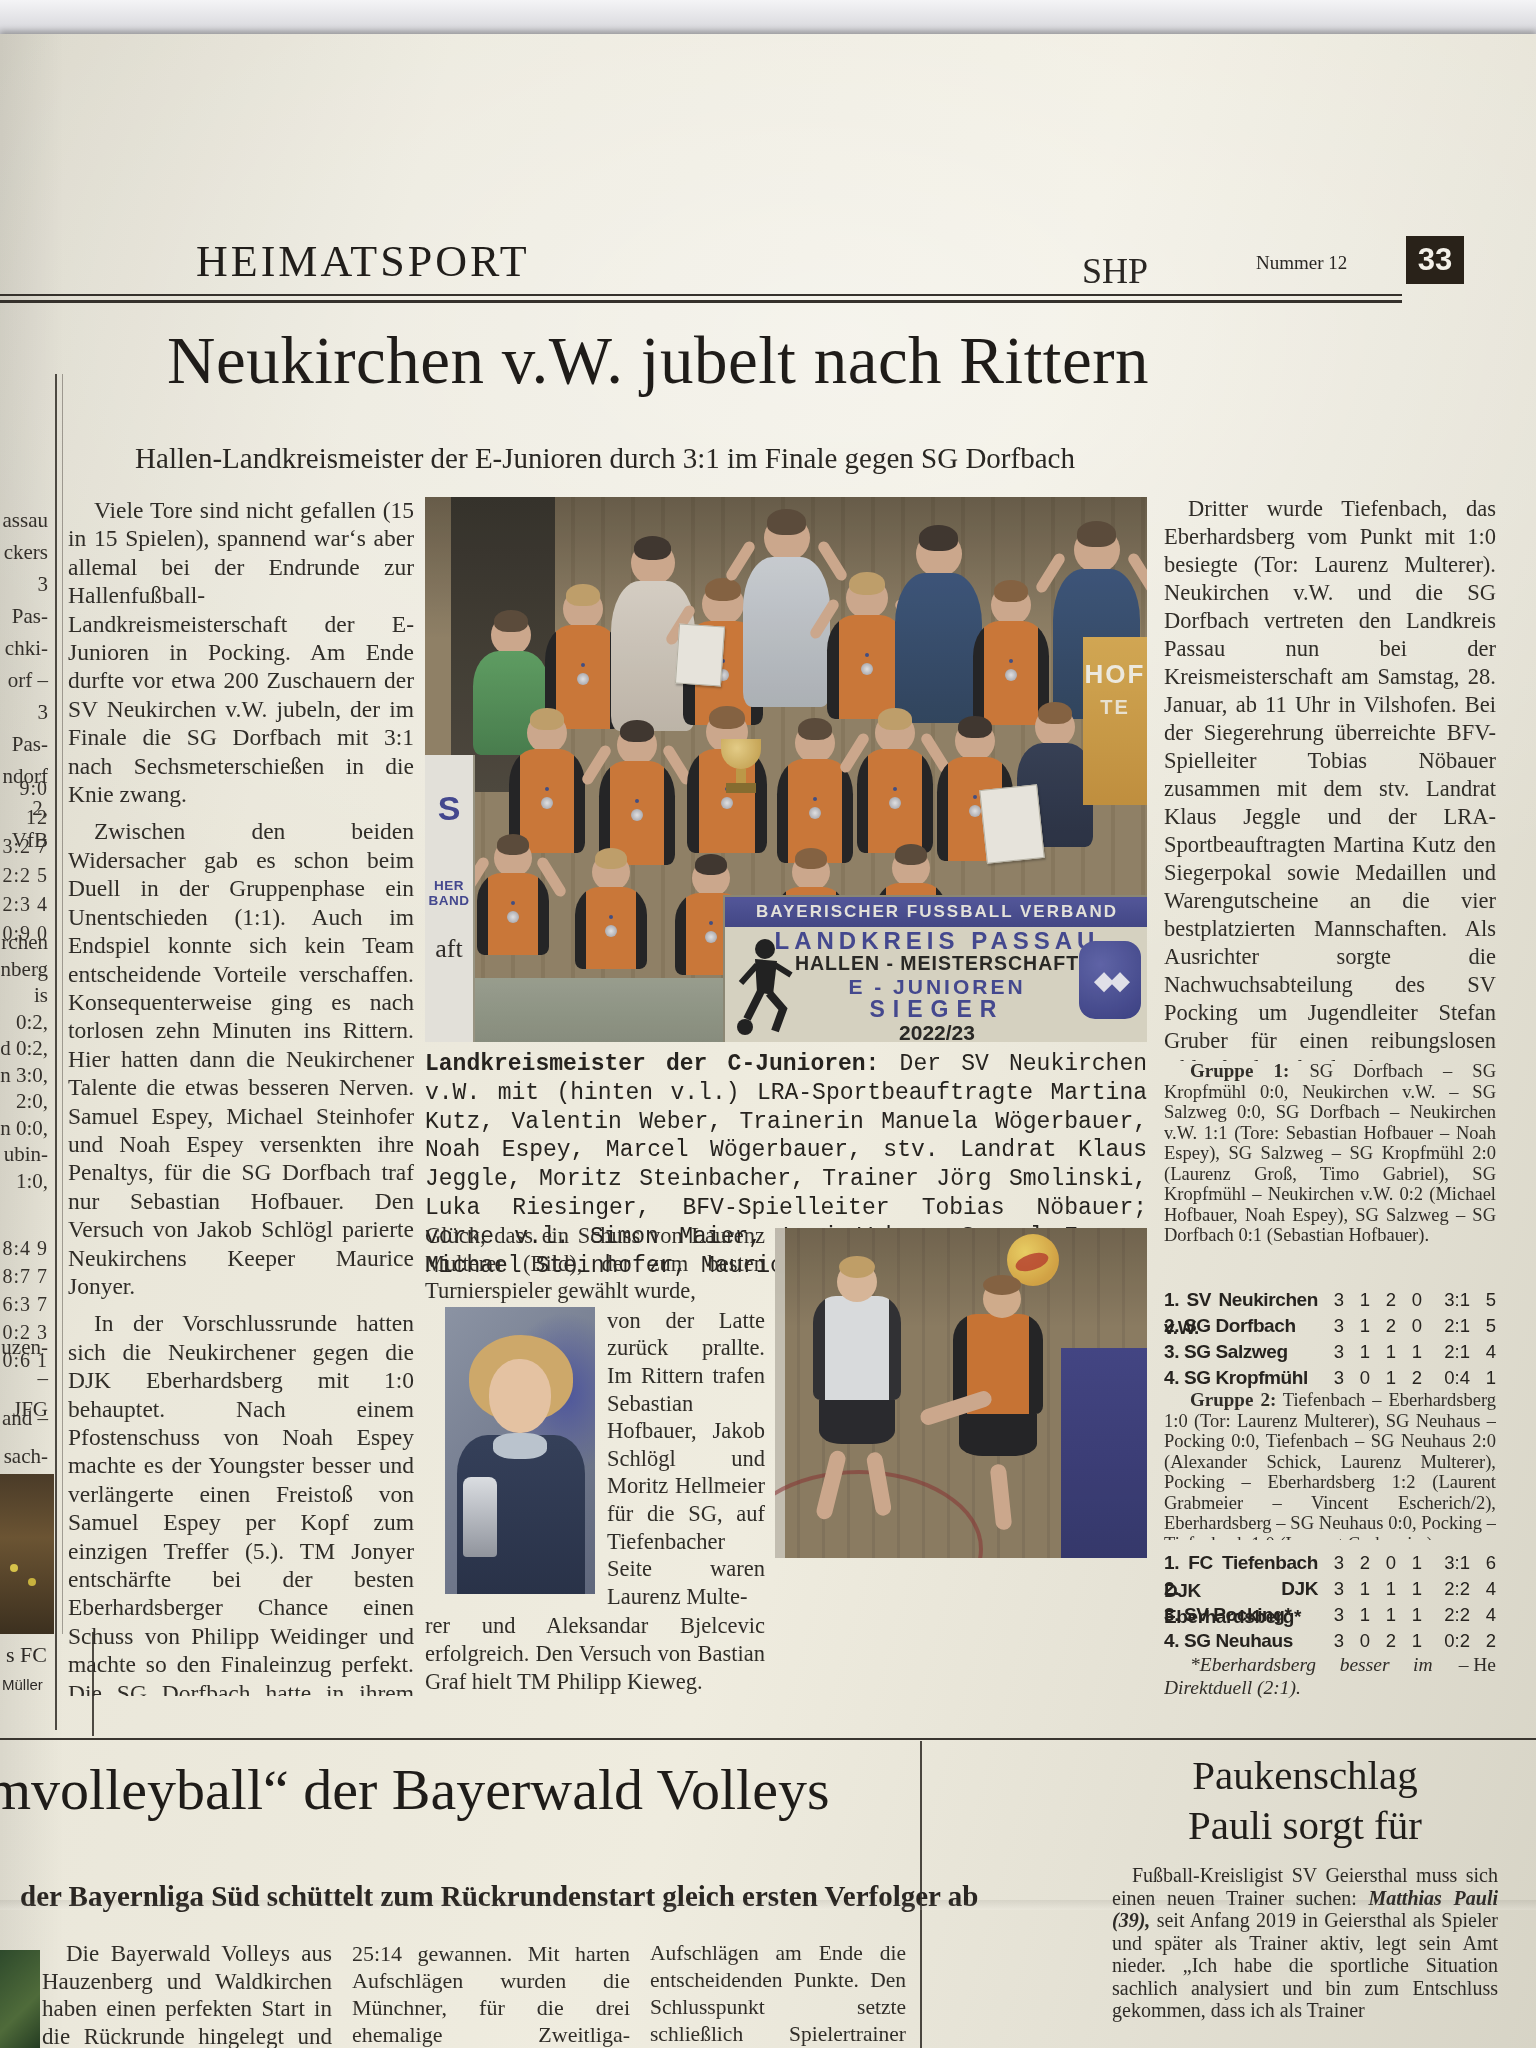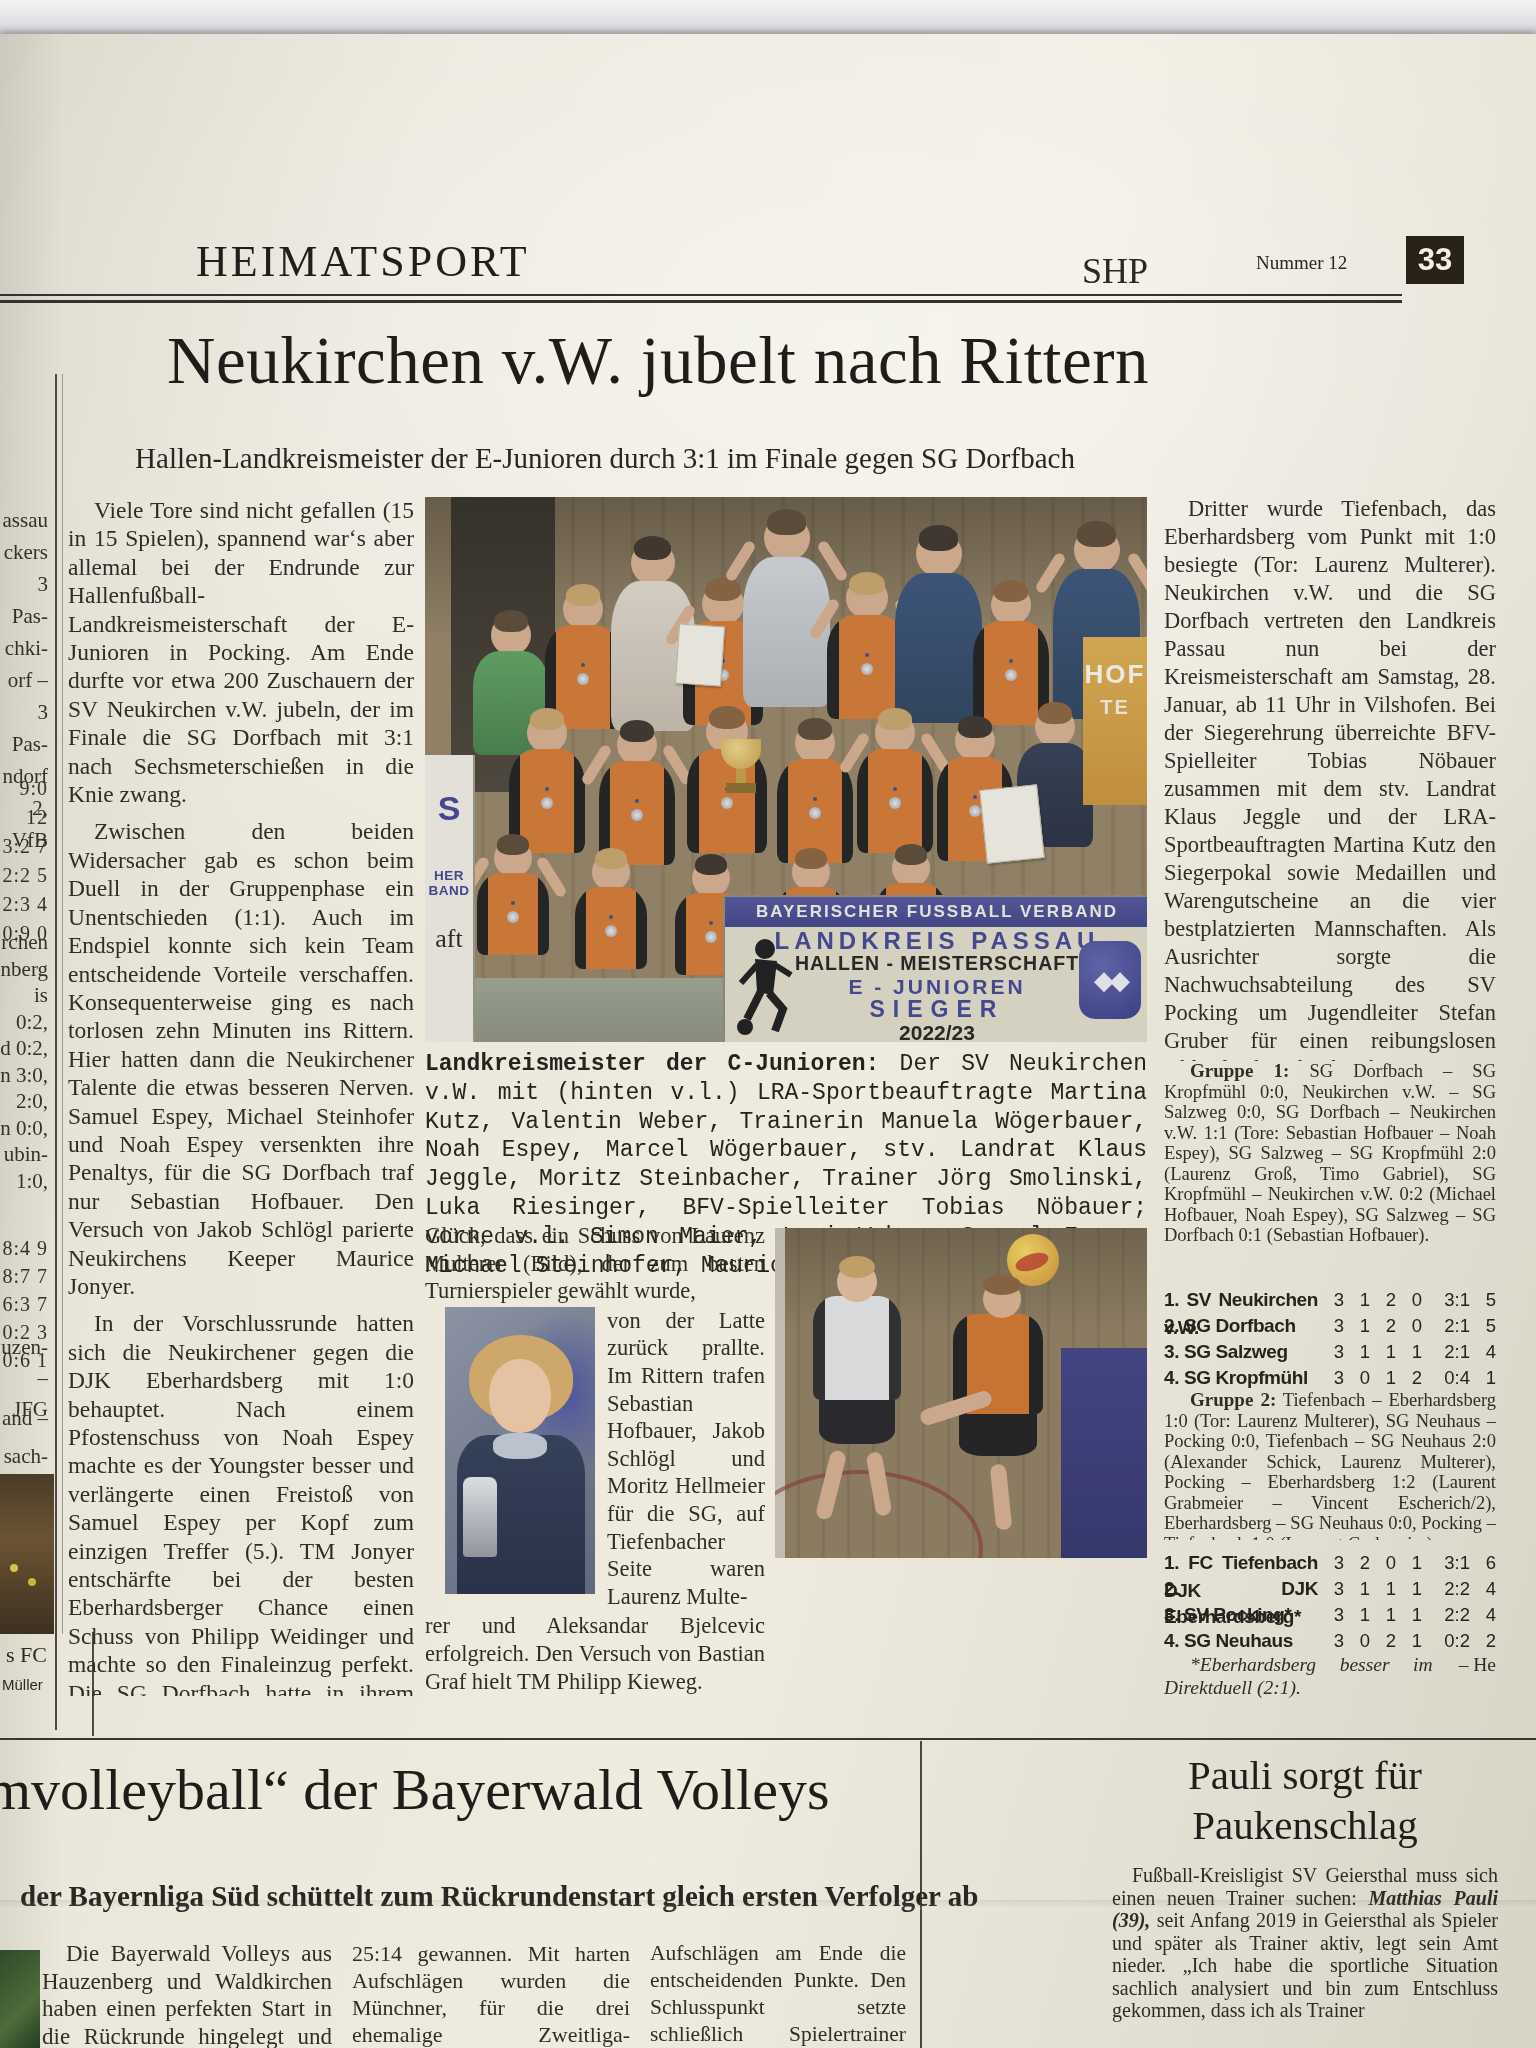--- a/index.html
+++ b/index.html
@@ -412,21 +412,21 @@
         </div>
       <div class="trophy">
           <div class="tcup"></div>
           <div class="tstem"></div>
           <div class="tbase"></div>
         </div>
       <div class="cert" style="left:558px;top:290px;transform:rotate(-6deg);"></div>
       <div class="cert" style="left:252px;top:128px;transform:rotate(4deg);width:44px;height:58px;"></div>
       <div class="board-l">
         <div class="s">S</div>
-        <div class="sm" style="margin-top:40px;">HER</div>
+        <div class="sm" style="margin-top:50px;">HER</div>
         <div class="sm">BAND</div>
         <div class="aft">aft</div>
       </div>
       <div class="board-r">
         <div class="l1">HOF</div>
         <div class="l2">TE</div>
       </div>
       <div class="banner">
         <div class="banner-top">BAYERISCHER FUSSBALL VERBAND</div>
         <div class="bl bl1">LANDKREIS PASSAU</div>
@@ -583,21 +583,21 @@
     <div class="vline-b"></div>
     <div class="vh">mvolleyball“ der Bayerwald Volleys</div>
     <div class="vsh">der Bayernliga Süd schüttelt zum Rückrundenstart gleich ersten Verfolger ab</div>
     <div class="vcol vc1">
         <p>Die Bayerwald Volleys aus Hauzenberg und Waldkirchen haben einen perfekten Start in die Rückrunde hingelegt und der Konkurrenz gleich gezeigt, wo die Reise hingehen soll. Beim ers-</p>
       </div>
     <div class="vcol vc2"><span>25:14 gewannen. Mit harten Aufschlägen wurden die Münchner, für die drei ehemalige Zweitliga-Volleyballer des TSV Grafling auf dem Spielfeld standen, derart unter Druck gesetzt, dass sie nie</span></div>
     <div class="vcol vc3"><span>Aufschlägen am Ende die entscheidenden Punkte. Den Schlusspunkt setzte schließlich Spielertrainer Sicklinger mit einem wuchtigen Schmetterball zum 25:22 und 3:1-Endstand.</span></div>
 
     <div class="pauli">
+      <div class="pauli-h">Paukenschlag</div>
       <div class="pauli-h">Pauli sorgt für</div>
-      <div class="pauli-h">Paukenschlag</div>
       <p class="pauli-t"><span>Fußball-Kreisligist SV Geiersthal muss sich einen neuen Trainer suchen: </span><span class="nm">Matthias Pauli (39),</span><span> seit Anfang 2019 in Geiersthal als Spieler und später als Trainer aktiv, legt sein Amt nieder. „Ich habe die sportliche Situation sachlich analysiert und bin zum Entschluss gekommen, dass ich als Trainer</span></p>
     </div>
 
     <div class="cphoto"></div>
     <div class="crease"></div>
   </div>
 </div>
 
 </body></html>

